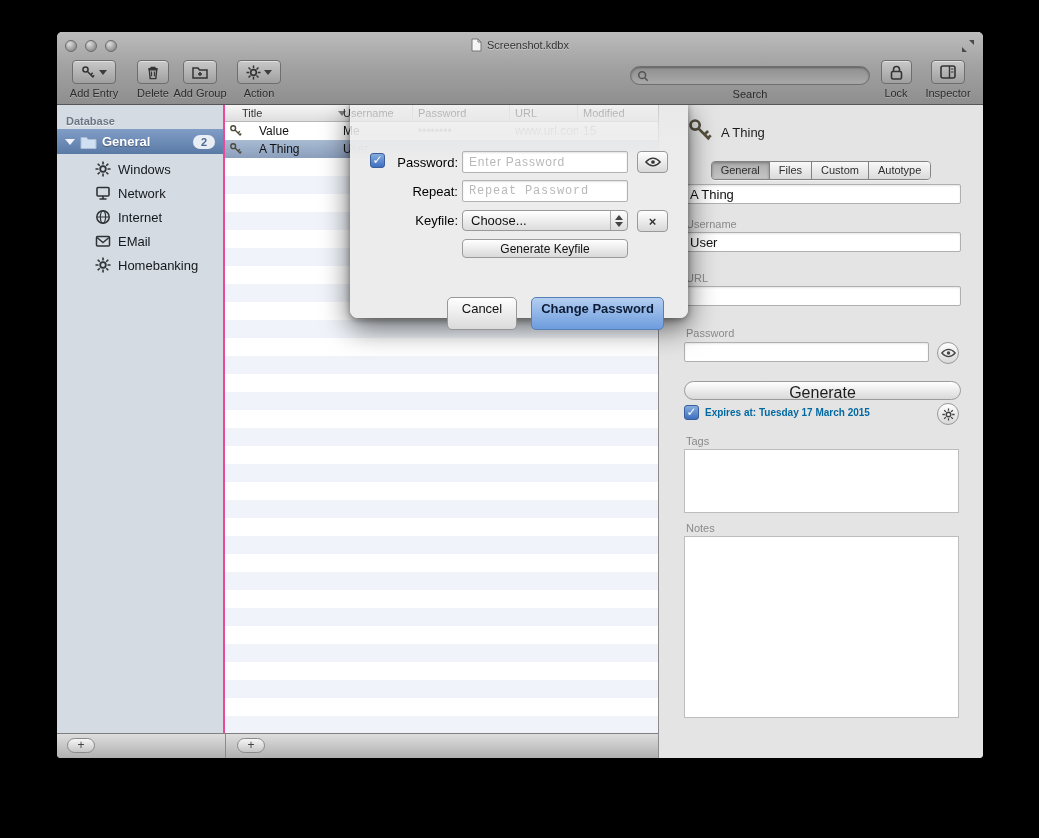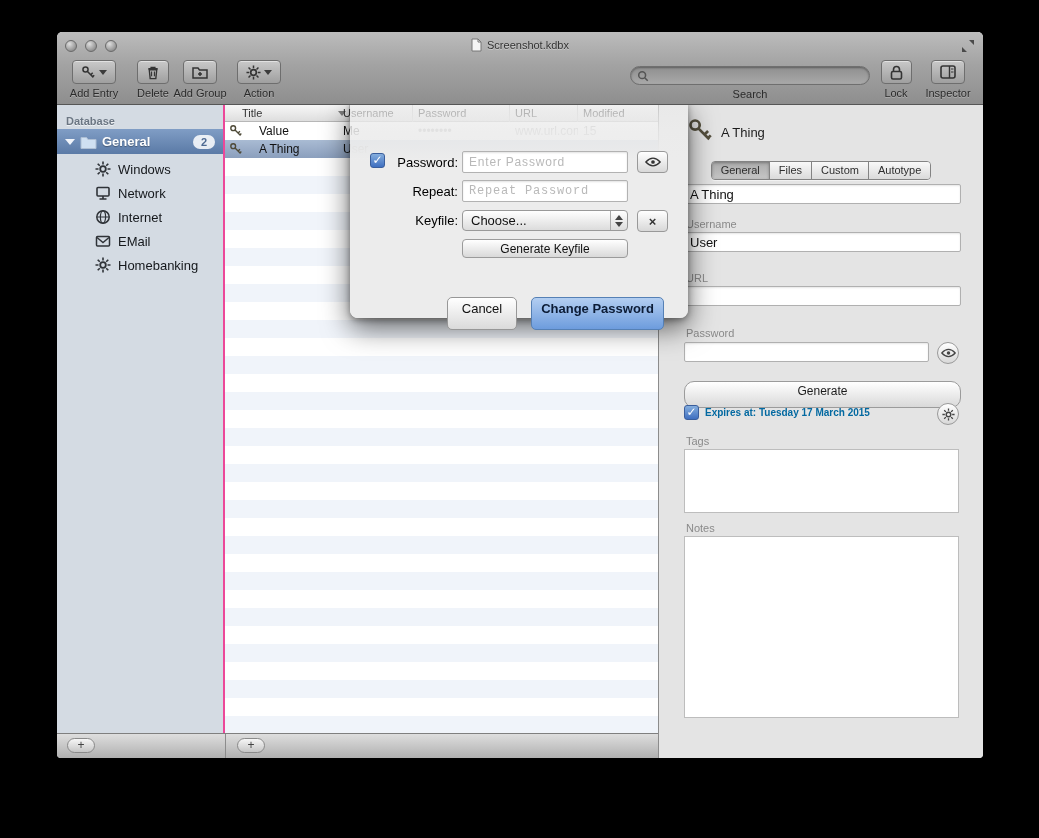--- a/index.html
+++ b/index.html
@@ -97,23 +97,23 @@
   .seg:last-child { border-right:none; }
   .seg.sel { background:linear-gradient(#ababab,#c6c6c6);
     box-shadow:inset 0 1px 3px rgba(0,0,0,0.3); }
   .ifield { position:absolute; left:25px; width:277px; height:20px; background:#fff;
     border:1px solid #b0b0b0; border-radius:2px; font-size:13px; color:#111;
     padding:0 5px; box-shadow:inset 0 1px 2px rgba(0,0,0,0.1); outline:none; }
   .ilabel { position:absolute; left:27px; font-size:11px; color:#8a8a8a; }
   .round-btn { position:absolute; width:22px; height:22px; border-radius:50%;
     background:linear-gradient(#ffffff,#d8d8d8); border:1px solid #9a9a9a;
     display:flex; align-items:center; justify-content:center; color:#444; }
-  .pill-btn { position:absolute; left:25px; width:277px; height:27px; border-radius:10px;
+  .pill-btn { position:absolute; left:25px; width:277px; height:19px; border-radius:10px;
     background:linear-gradient(#ffffff,#d9d9d9); border:1px solid #9b9b9b;
-    font-size:12px; color:#1c1c1c; text-align:center; padding-top:2px; }
+    font-size:16px; color:#1c1c1c; text-align:center; padding-top:2px; }
   .checkbox { width:15px; height:15px; border-radius:3px;
     background:linear-gradient(#85aede,#3f6fc0); border:1px solid #3a5e9c;
     color:#fff; font-size:12px; line-height:13px; text-align:center; font-weight:bold; }
   .expires-row { position:absolute; left:25px; top:300px; display:flex;
     align-items:center; gap:6px; }
   .expires-label { font-size:10px; font-weight:bold; color:#0369a1; }
   .ibox { position:absolute; left:25px; width:275px; background:#fff;
     border:1px solid #bdbdbd; font-size:12px; resize:none; outline:none; }
 
   .bottombar { position:absolute; left:0; bottom:0; width:601px; height:25px;

